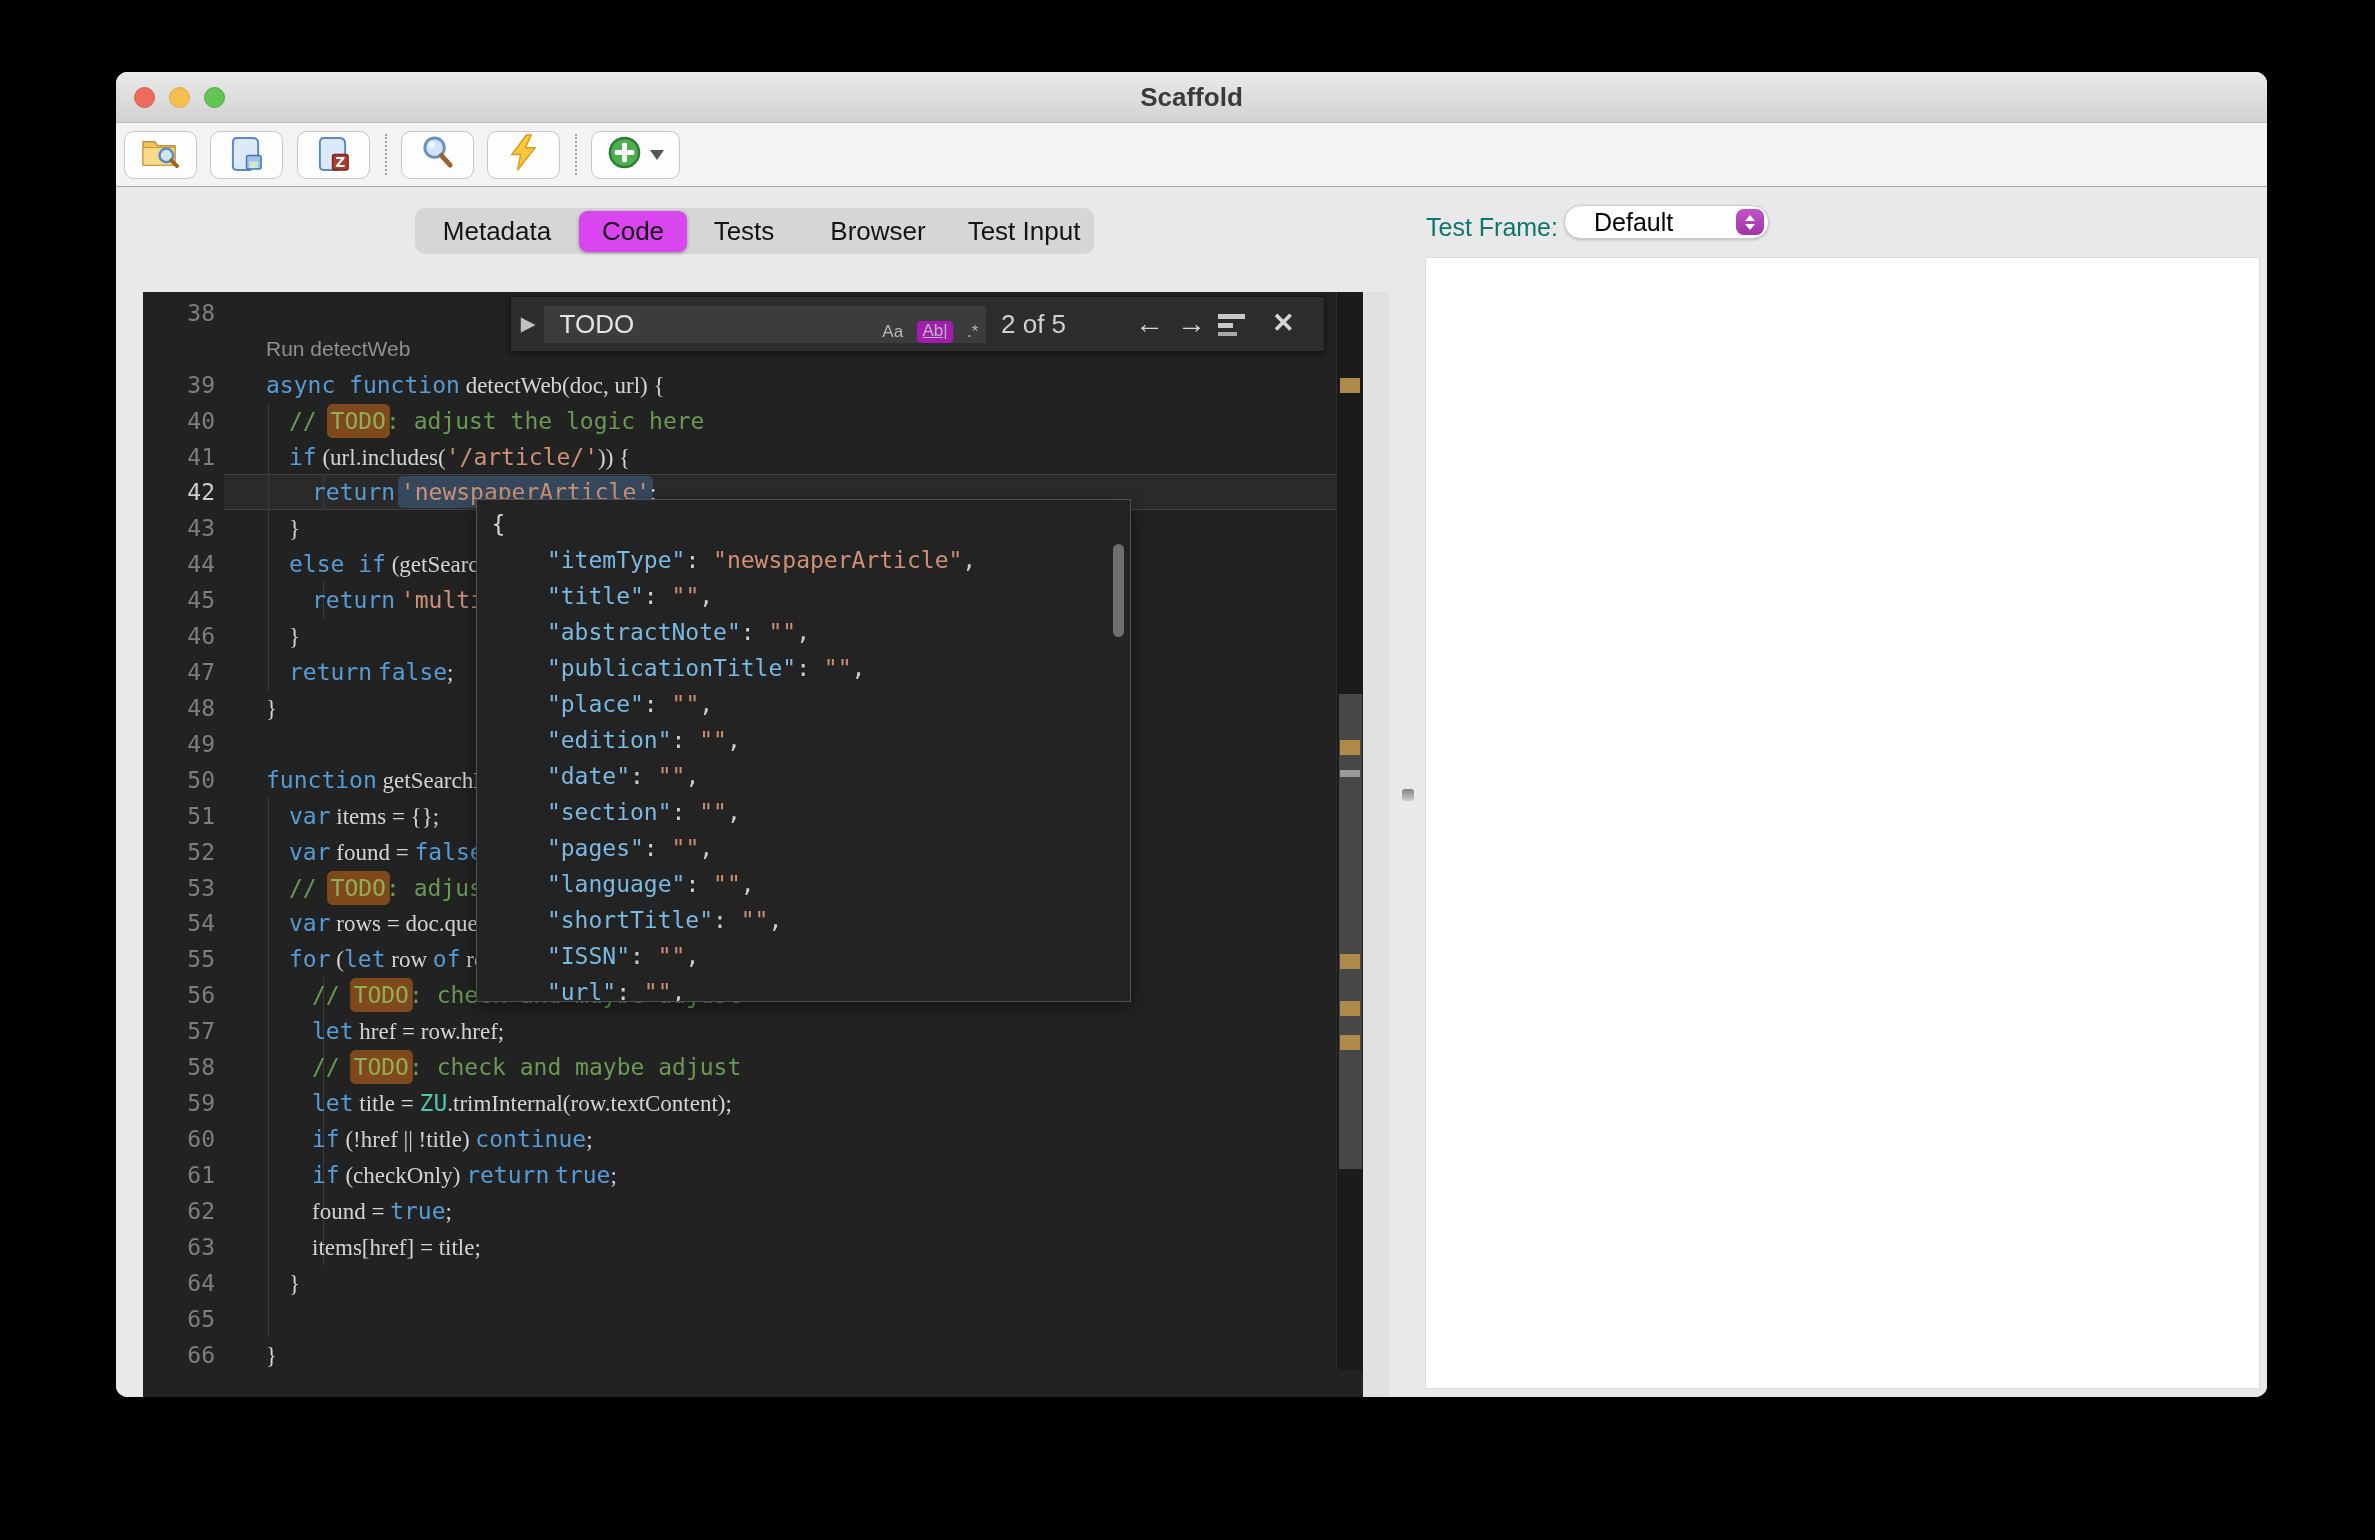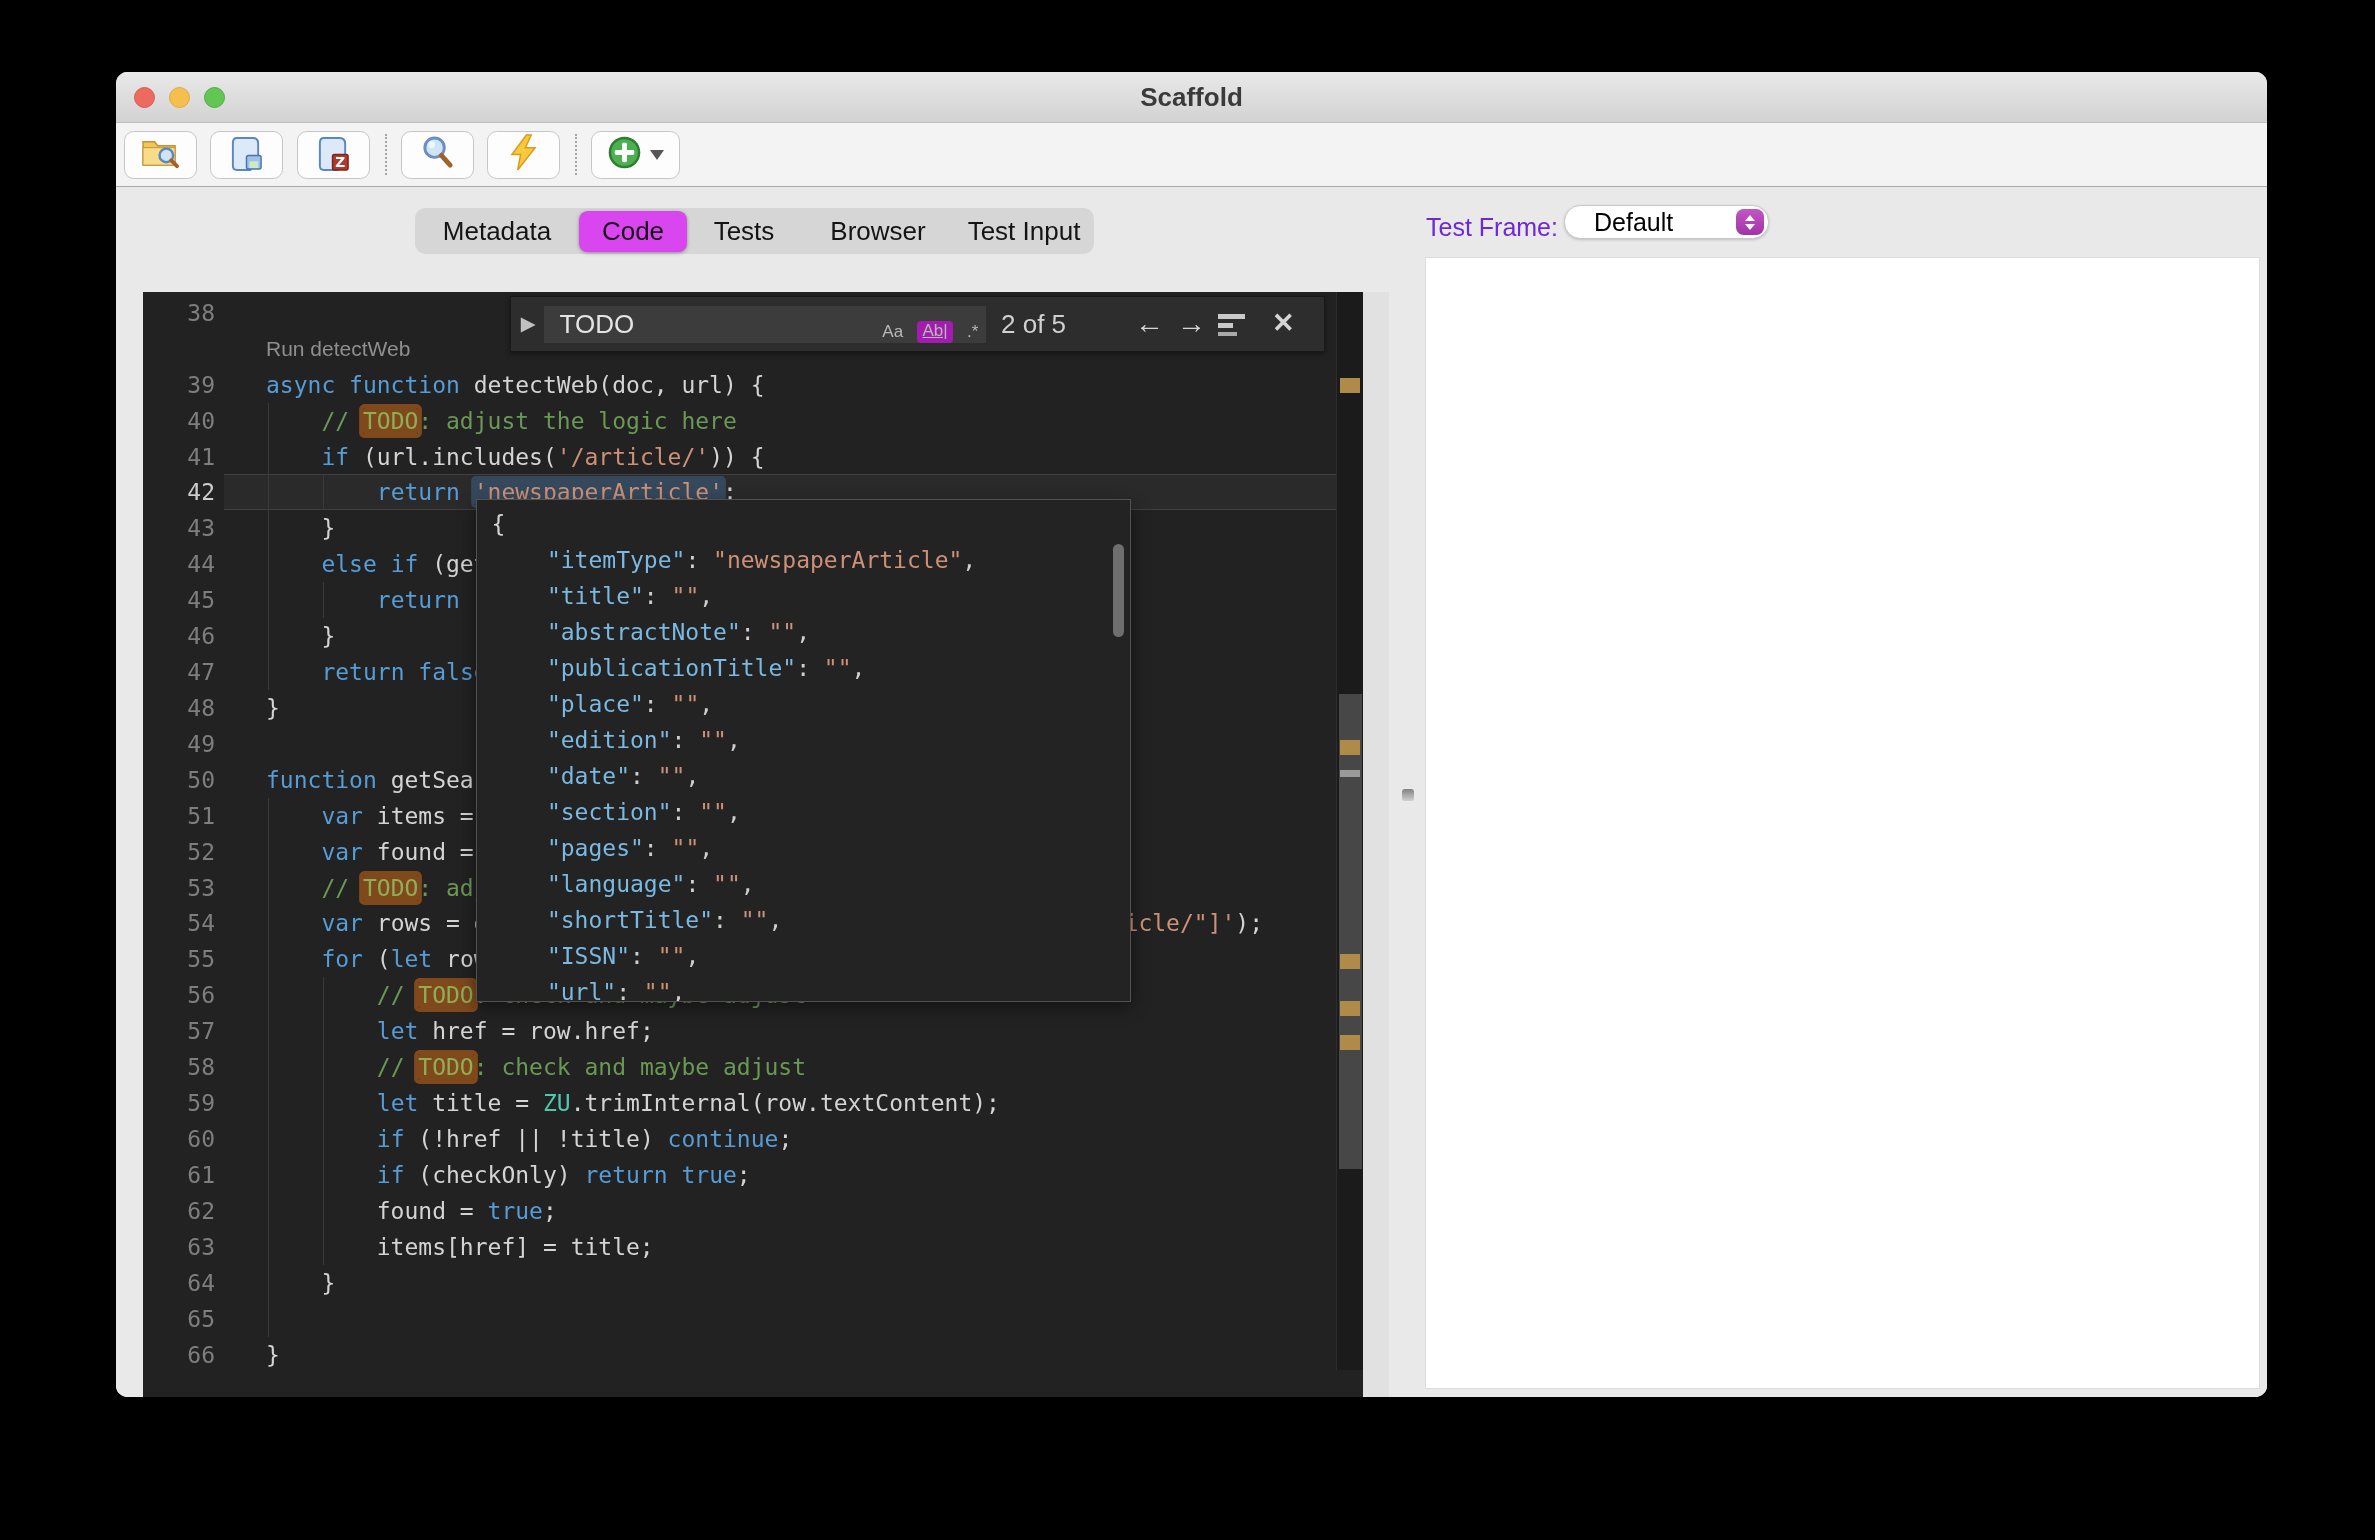--- a/index.html
+++ b/index.html
@@ -45,21 +45,21 @@
   .crow{position:absolute;left:0;width:1193px;height:37px;}
   .activebg{position:absolute;left:81px;right:0;top:0;height:36px;background:#2a2a2a;
             border-top:1px solid #404040;border-bottom:1px solid #404040;}
   .lnum{position:absolute;left:0;top:0;width:72px;text-align:right;color:#7e7e7e;
         font-family:"DejaVu Sans Mono",monospace;font-size:23px;line-height:36px;}
   .lnum.act{color:#cdcdcd;}
   .codeln{position:absolute;left:123px;top:0;white-space:pre;
           font-family:"DejaVu Sans Mono",monospace;font-size:23px;line-height:36px;color:#d4d4d4;}
   .lens{position:absolute;left:123px;top:0;font-size:21px;line-height:36px;color:#8f8f8f;}
   .guide{position:absolute;top:0;height:36px;width:1px;background:#3a3a3a;}
-  .tk-pl{color:#d4d4d4;}
+  .tk-pl{color:#d4d4d4;font-family:Liberation Serif, serif;}
   .tk-kw{color:#569cd6;}
   .tk-str{color:#ce9178;}
   .tk-com{color:#6a9955;}
   .tk-teal{color:#4ec9b0;}
   .tk-todo{color:#8fae58;background:#80491c;box-shadow:0 0 0 3.9px #80491c;border-radius:1.9px;}
   .tk-sel{color:#ce9178;background:#36495c;box-shadow:0 0 0 2.9px #36495c;border-radius:1.9px;}
 
   
   .ann{position:absolute;left:1193px;top:0;width:27px;height:1078px;background:#1b1b1b;
        border-left:1px solid #2d2d2d;}
@@ -90,21 +90,21 @@
   .trow{height:36px;line-height:36px;padding-left:14.5px;white-space:pre;
         font-family:"DejaVu Sans Mono",monospace;font-size:23px;color:#d4d4d4;}
   .t-key{color:#79b9e2;}
   .t-str{color:#ce9178;}
   .t-pun{color:#cfcfcf;}
   .tscroll{position:absolute;right:5.8px;top:44px;width:11.6px;height:93px;background:#6e6e6e;border-radius:5.8px;}
 
   
   .grabber{position:absolute;left:1286px;top:602px;width:11.6px;height:11.6px;border-radius:2.9px;
            background:linear-gradient(#828282,#cfcfcf);}
-  .tflabel{position:absolute;left:1310px;top:26px;font-size:25px;color:#6d28d9;}
+  .tflabel{position:absolute;left:1310px;top:26px;font-size:25px;color:#0f766e;}
   .dropdown{position:absolute;left:1448px;top:18.3px;width:205px;height:34px;background:#fff;
             border:1px solid #c8c8c8;border-radius:16.4px;box-shadow:0 1px 2.9px rgba(0,0,0,.18);}
   .ddtext{position:absolute;left:29px;top:0;line-height:32px;font-size:25px;color:#000;}
   .stepper{position:absolute;right:3.9px;top:2.9px;width:28px;height:26px;border-radius:7.7px;
            background:linear-gradient(#c156c5,#a233a6);display:flex;flex-direction:column;
            align-items:center;justify-content:center;}
   .stepper .up{width:0;height:0;border-left:5.8px solid transparent;border-right:5.8px solid transparent;
                border-bottom:6.8px solid #fff;margin-bottom:2.9px;}
   .stepper .down{width:0;height:0;border-left:5.8px solid transparent;border-right:5.8px solid transparent;
                border-top:6.8px solid #fff;}

